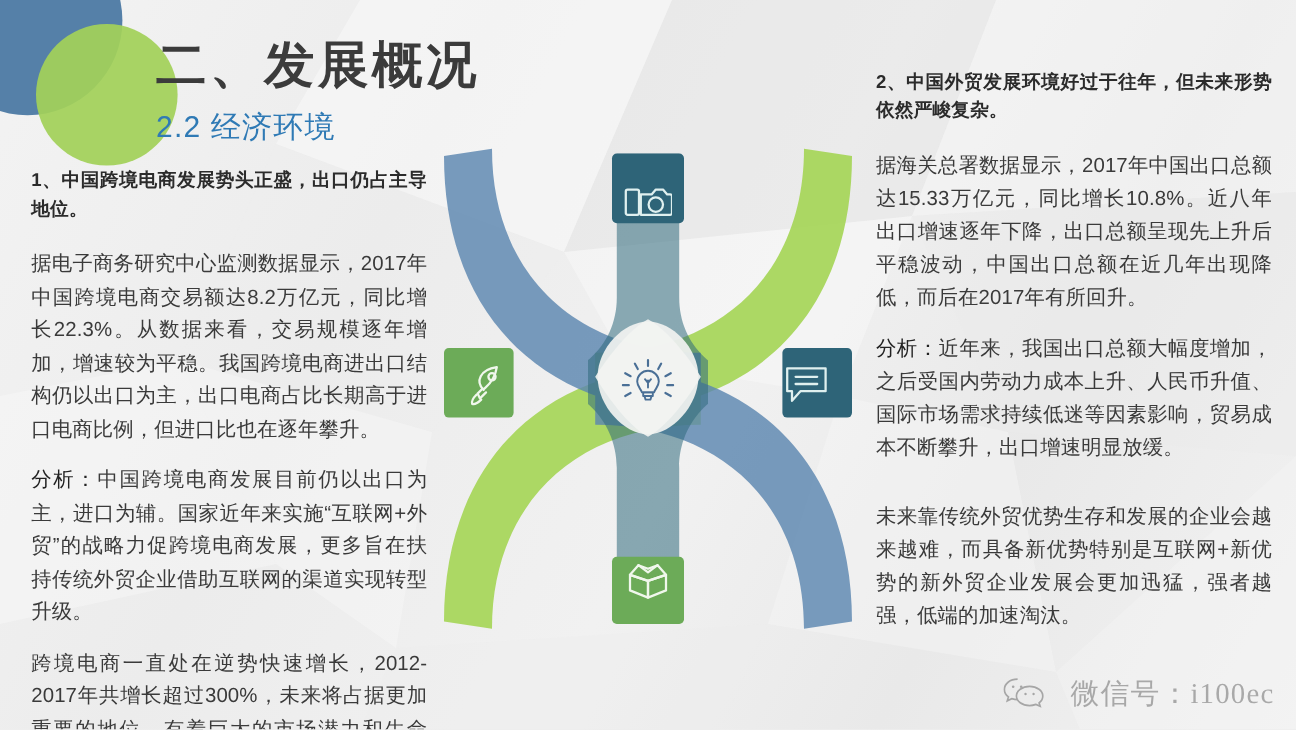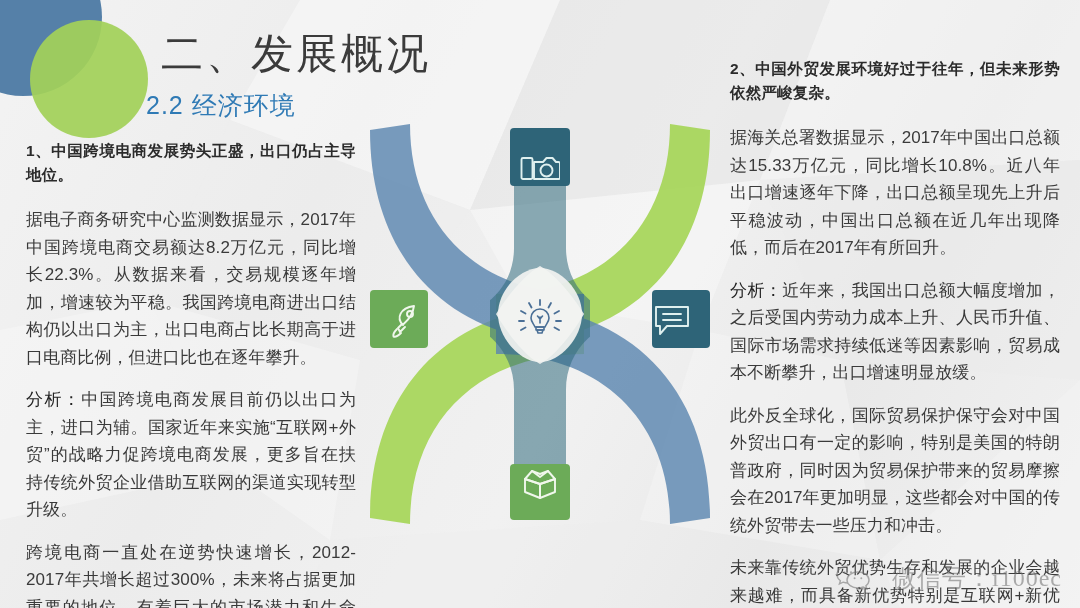--- a/index.html
+++ b/index.html
@@ -40,28 +40,26 @@
     background: #a3d159;
     opacity: .93;
   }
 
   
   .header { position: absolute; left: 130px; top: 28px; }
   .slide-title {
     font-size: 42px;
     letter-spacing: 3px;
     color: #3b3b3b;
-    font-weight: 400;
+    font-weight: 700;
     line-height: 1.25;
     white-space: nowrap;
-    margin-left: 31px;
   }
   .slide-subtitle {
     margin-top: 8px;
-    margin-left: 16px;
     font-size: 25px;
     color: #2f7ab5;
     letter-spacing: 1px;
     font-weight: 400;
     white-space: nowrap;
   }
 
   
   .col { position: absolute; width: 330px; }
   .col-left  { left: 26px;  top: 139px; }
@@ -171,21 +169,20 @@
 
   <div class="col col-right">
     <div class="heading">2、中国外贸发展环境好过于往年，但未来形势依然严峻复杂。</div>
     <div class="gap-lg"></div>
     <div class="para">据海关总署数据显示，2017年中国出口总额达15.33万亿元，同比增长10.8%。近八年出口增速逐年下降，出口总额呈现先上升后平稳波动，中国出口总额在近几年出现降低，而后在2017年有所回升。</div>
     <div class="gap-md"></div>
     <div class="para">
       <span class="lbl">分析：</span><span>近年来，我国出口总额大幅度增加，之后受国内劳动力成本上升、人民币升值、国际市场需求持续低迷等因素影响，贸易成本不断攀升，出口增速明显放缓。</span>
     </div>
     <div class="gap-md"></div>
-    <div class="para">此外反全球化，国际贸易保护保守会对中国外贸出口有一定的影响，特别是美国的特朗普政府，同时因为贸易保护带来的贸易摩擦会在2017年更加明显，这些都会对中国的传统外贸带去一些压力和冲击。</div>
     <div class="gap-md"></div>
     <div class="para">未来靠传统外贸优势生存和发展的企业会越来越难，而具备新优势特别是互联网+新优势的新外贸企业发展会更加迅猛，强者越强，低端的加速淘汰。</div>
   </div>
 
   <div class="infographic">
 
     <svg class="petal-layer" width="340" height="412" viewBox="0 0 340 412">
       <defs>
 
         <clipPath id="clipVert">

